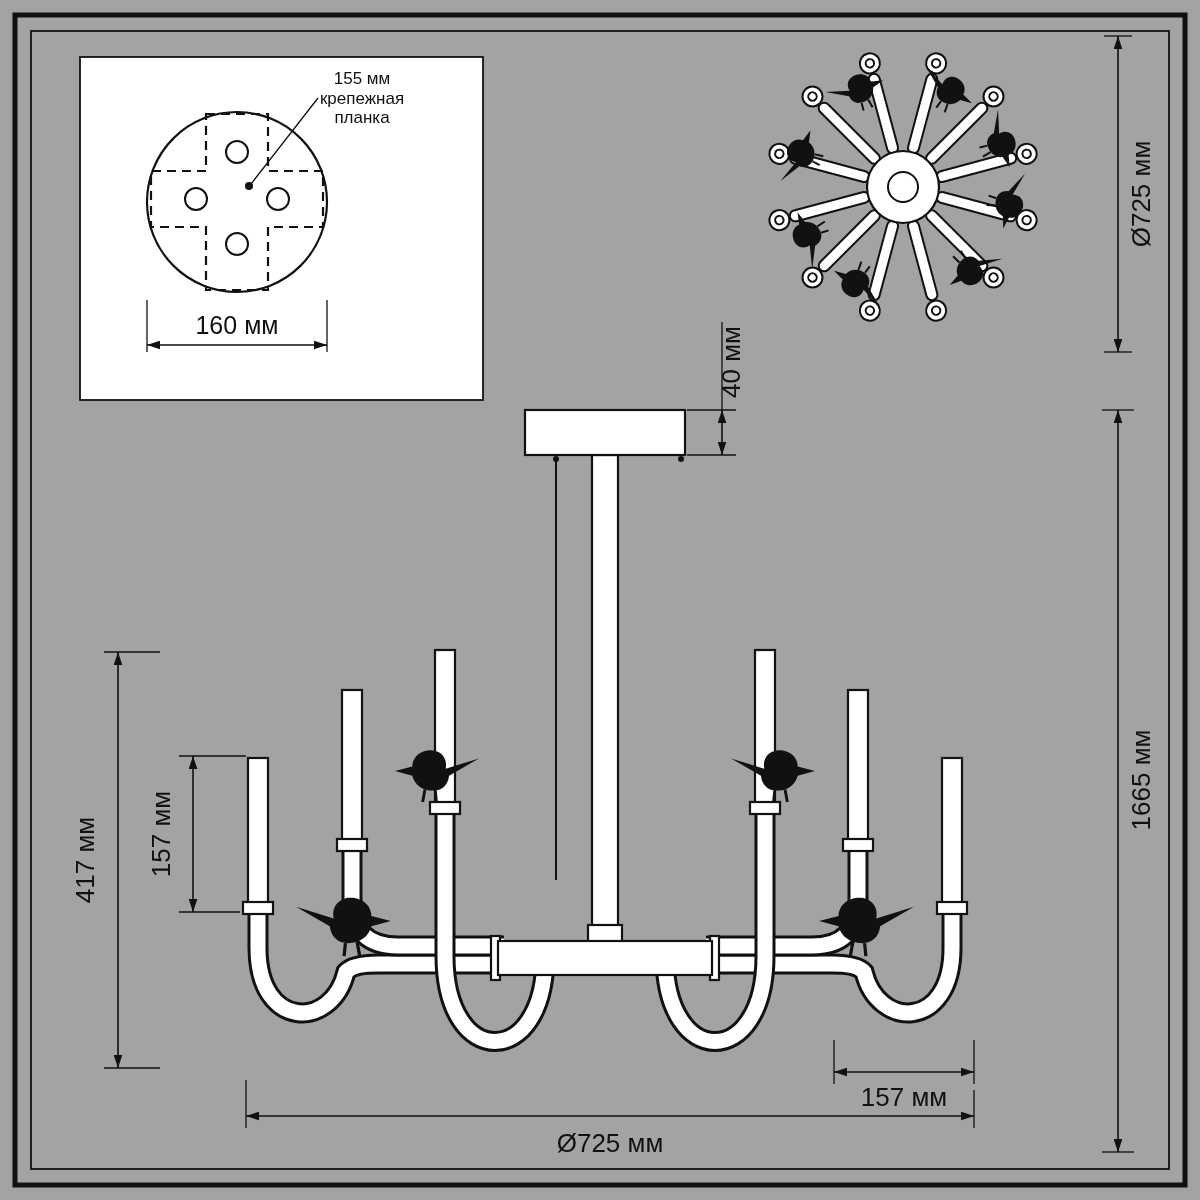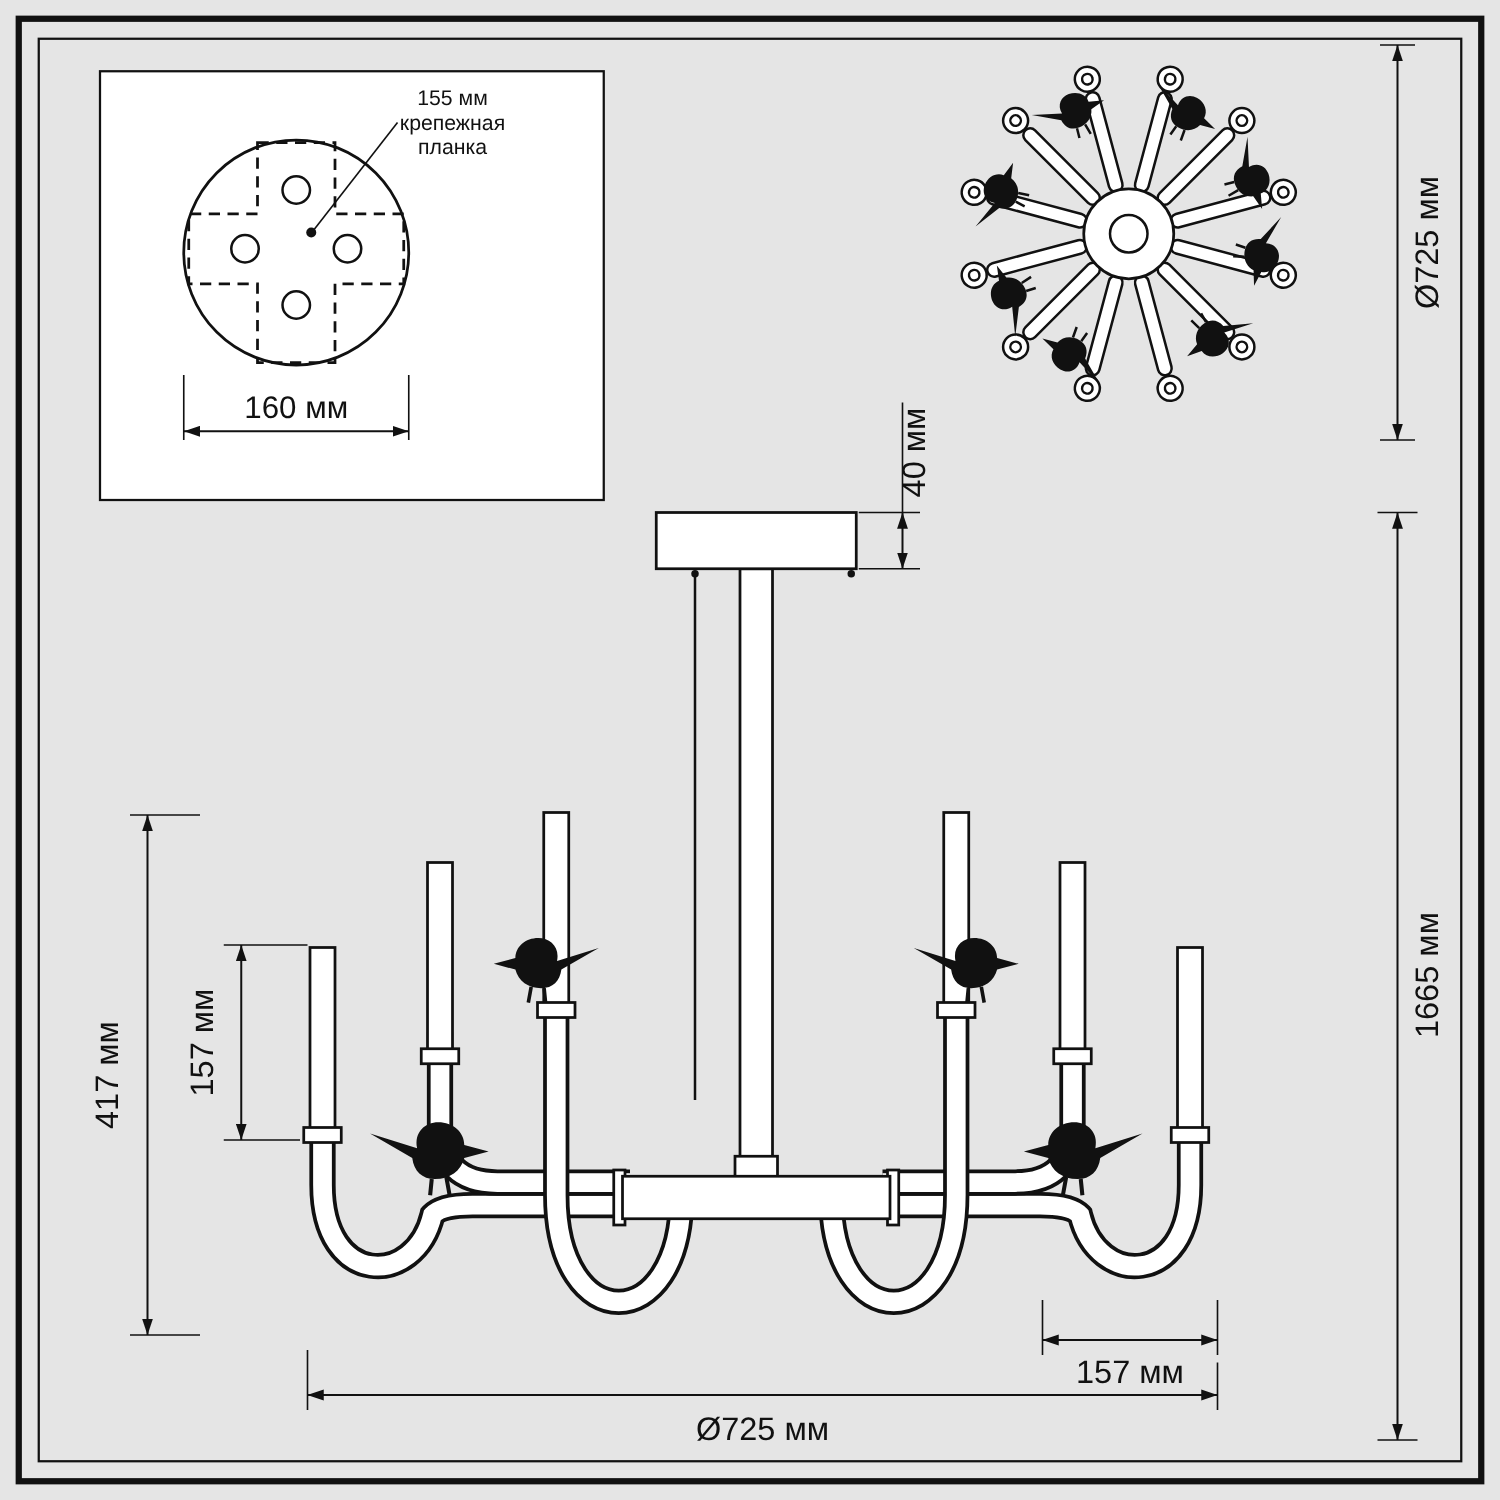--- a/index.html
+++ b/index.html
@@ -1,16 +1,16 @@
 <!DOCTYPE html>
 <html><head>
 <meta charset="utf-8">
 <style>
   html,body{margin:0;padding:0;background:#fff;}
-  .canvas{width:1200px;height:1200px;position:relative;background:#e5e5e5;}
+  .canvas{width:1200px;height:1200px;position:relative;background:#a3a3a3;}
   svg{display:block;}
   text{font-family:"Liberation Sans", sans-serif;fill:#111;}
   .part{fill:#fff;stroke:#111;stroke-width:2.2;}
   .thin{fill:none;stroke:#111;stroke-width:2;}
   .tube-b{fill:none;stroke:#111;stroke-width:21;stroke-linecap:butt;}
   .tube-w{fill:none;stroke:#fff;stroke-width:15;stroke-linecap:butt;}
   .dim{stroke:#111;stroke-width:1.6;fill:none;marker-start:url(#arrowM);marker-end:url(#arrowM);}
   .ext{stroke:#111;stroke-width:1.3;fill:none;}
   .dash{fill:none;stroke:#111;stroke-width:2.2;stroke-dasharray:9 6;}
   .dim-label{font-size:26px;}

